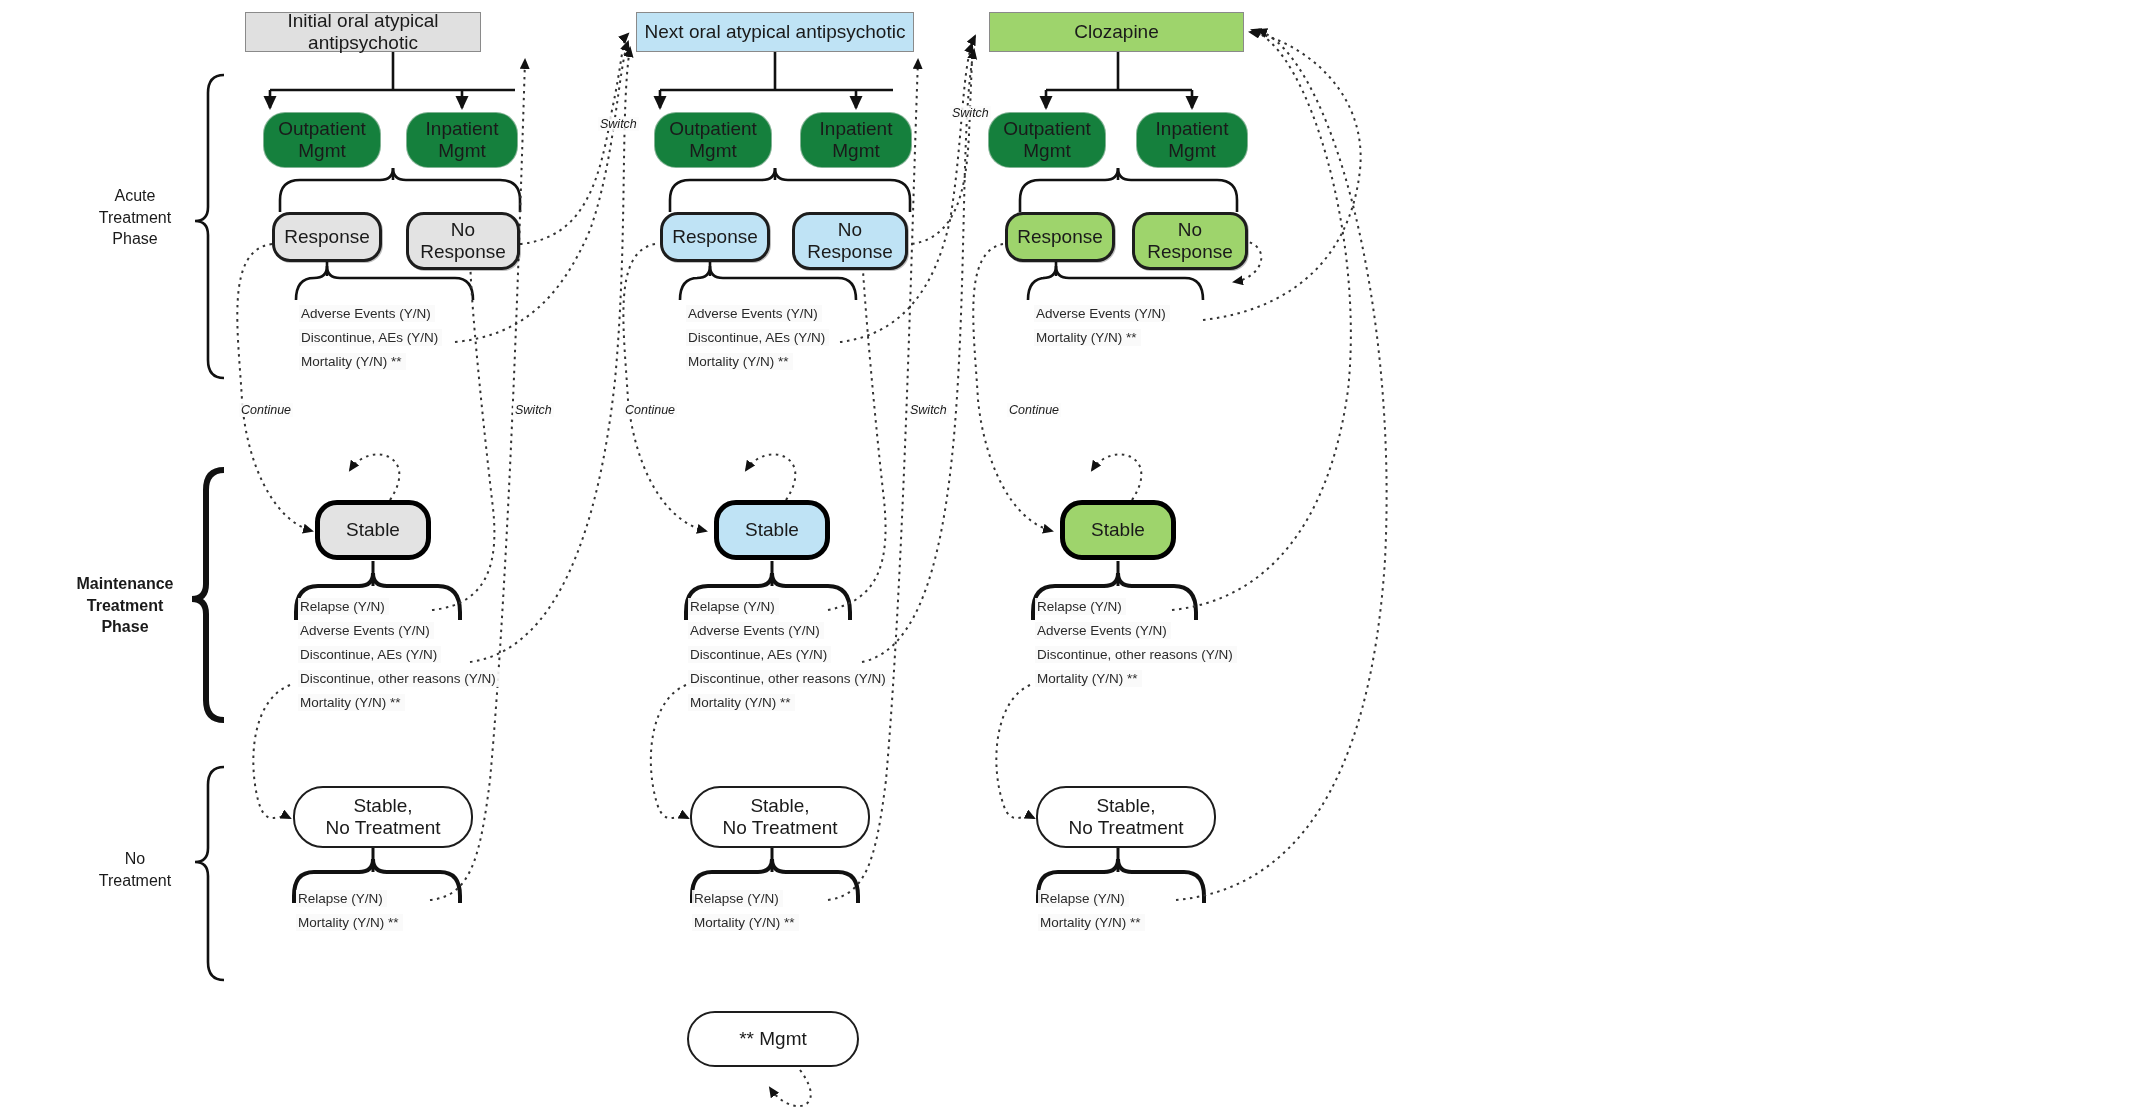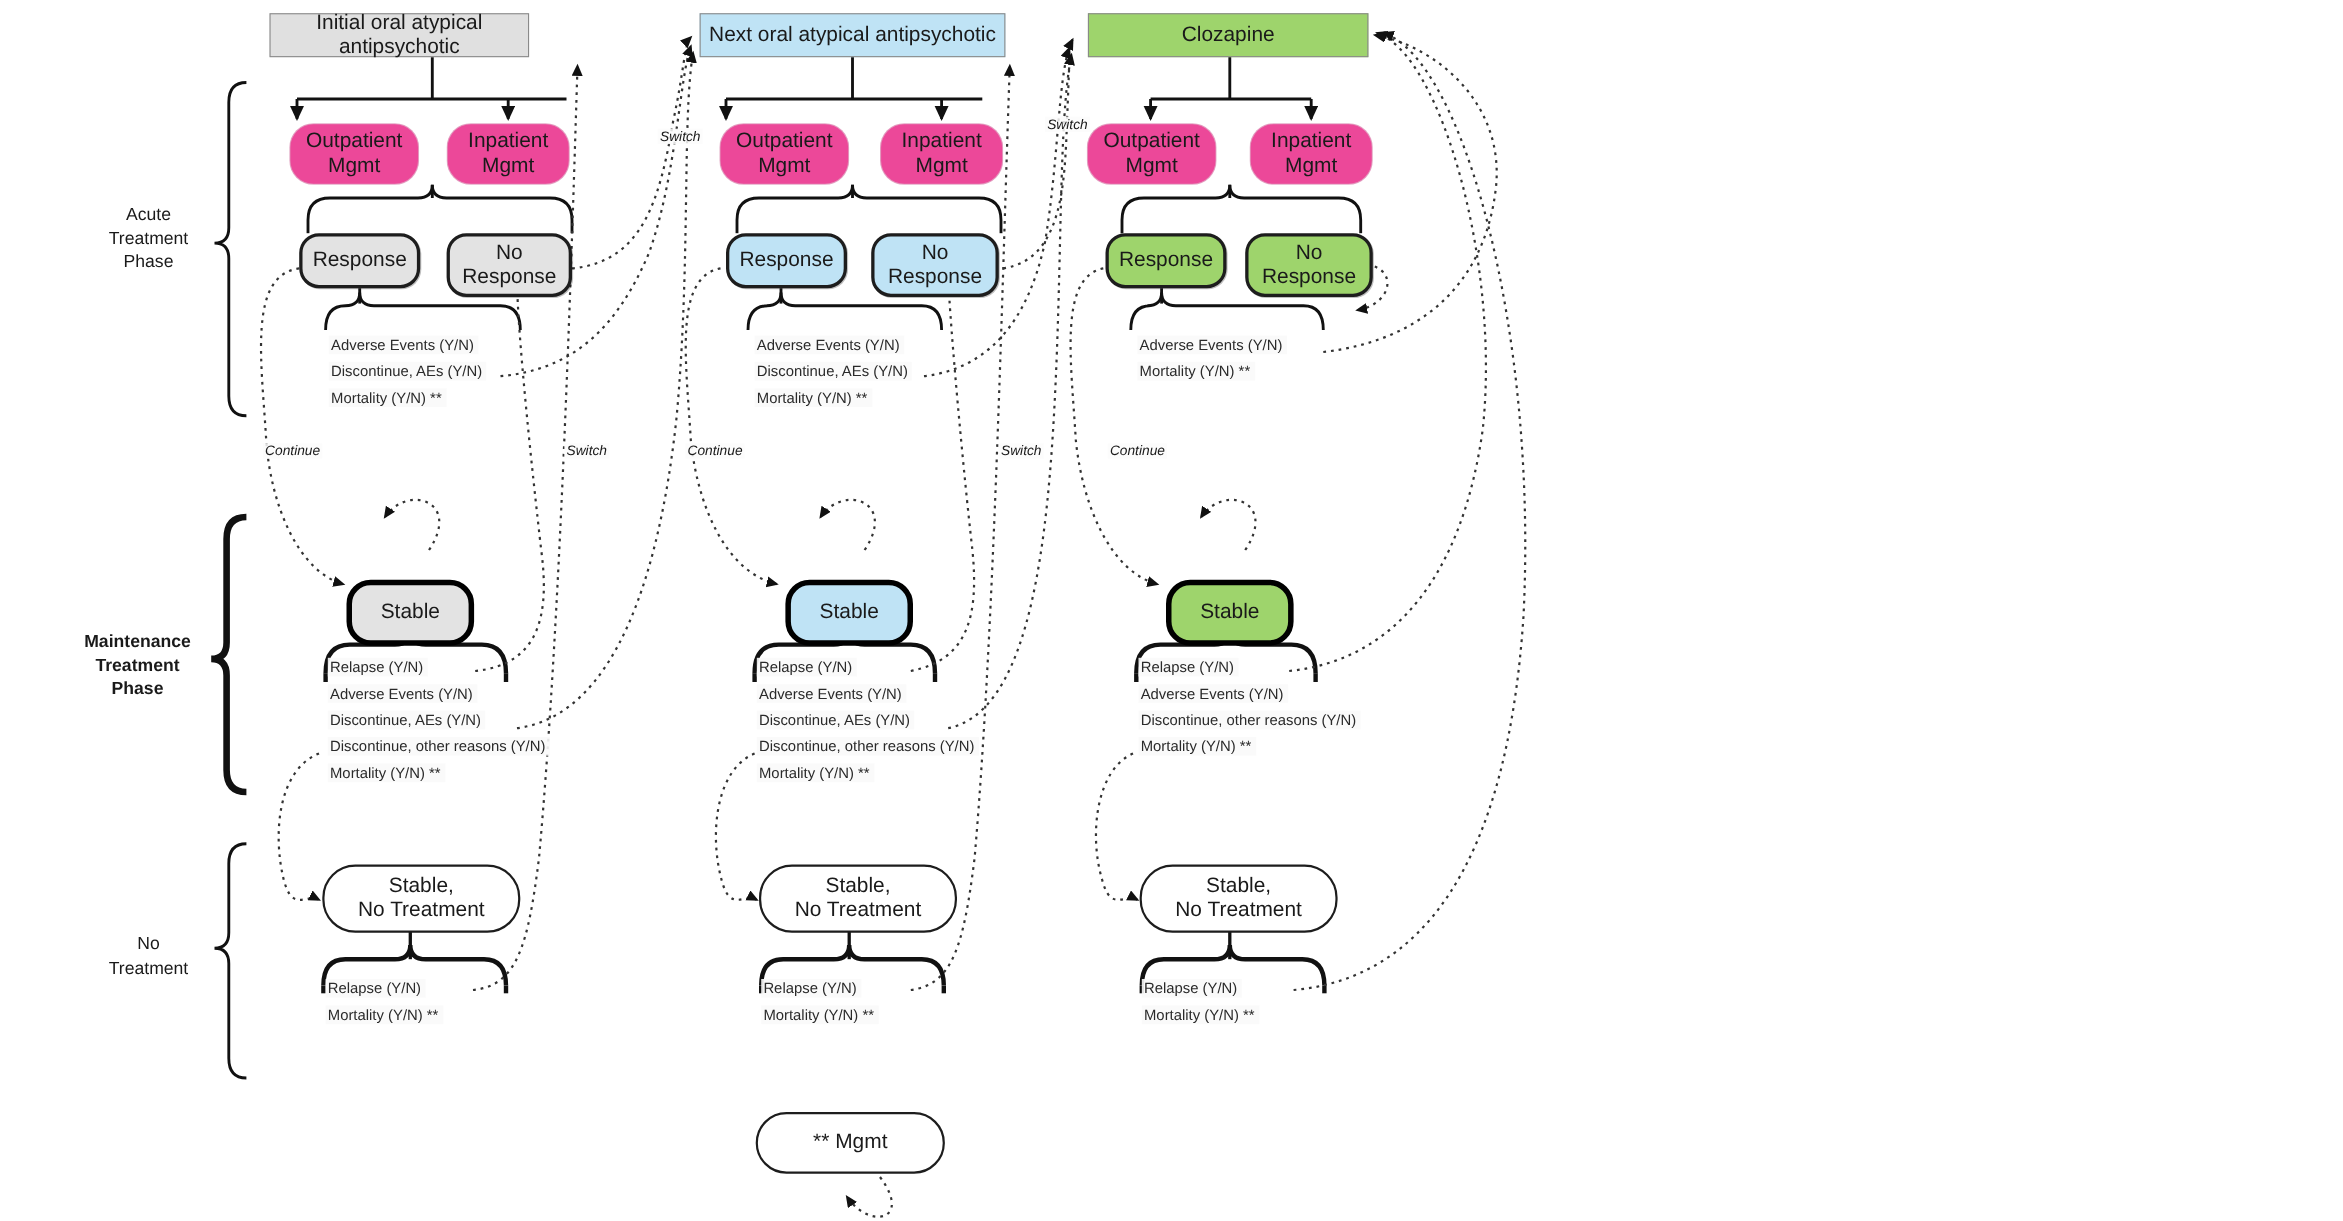--- a/index.html
+++ b/index.html
@@ -12,31 +12,31 @@
         justify-content:center;text-align:center;line-height:1.18;}
 
   
   .drugbox{border:1px solid #8a8a8a;font-size:19px;}
   .drug-initial{background:#e0e0e0;}
   .drug-next{background:#bfe3f5;}
   .drug-cloz{background:#9ed46c;}
 
   
   .mgmt{font-size:19px;border:1px solid rgba(220,220,220,0.55);border-radius:22px;
-        background:#ec4899;}
+        background:#15803d;}
 
   
   .pill{border:3px solid #1d1d1d;border-radius:18px;font-size:19px;
         box-shadow:1px 1px 0 rgba(0,0,0,.25);}
   .pill.c1{background:#e3e3e3;}
   .pill.c2{background:#bfe3f5;}
   .pill.c3{background:#9ed46c;}
 
   
-  .stable{border:5px solid #000;border-radius:22px;font-size:19px;margin-top:27px;}
+  .stable{border:5px solid #000;border-radius:22px;font-size:19px;}
   .stable.c1{background:#e3e3e3;}
   .stable.c2{background:#bfe3f5;}
   .stable.c3{background:#9ed46c;}
 
   
   .sntx{border:2px solid #1d1d1d;border-radius:30px;background:#fff;font-size:19px;text-align:center;}
 
   
   .dead{border:2px solid #1d1d1d;border-radius:30px;background:#fff;font-size:19px;}
 

